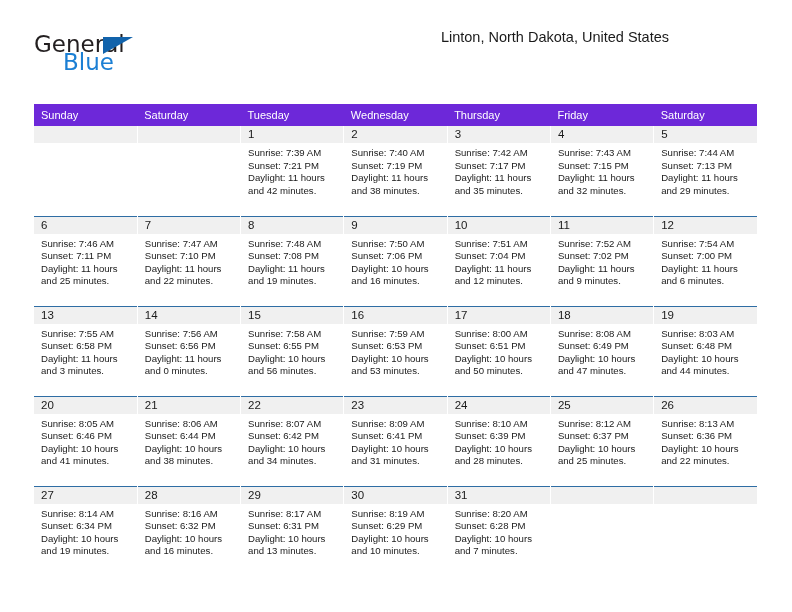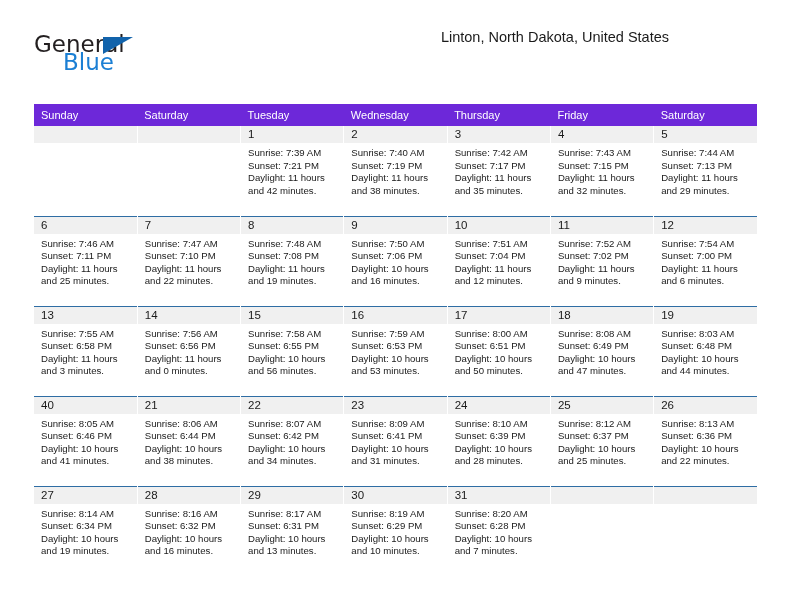--- a/index.html
+++ b/index.html
@@ -340,21 +340,21 @@
             <div class="cell-body">
               <div>Sunrise: 8:03 AM</div>
               <div>Sunset: 6:48 PM</div>
               <div class="daylight">Daylight: 10 hours and 44 minutes.</div>
             </div>
           </td>
       </tr>
 
       <tr>
         <td>
-            <span class="daynum">40</span>
+            <span class="daynum">20</span>
             <div class="cell-body">
               <div>Sunrise: 8:05 AM</div>
               <div>Sunset: 6:46 PM</div>
               <div class="daylight">Daylight: 10 hours and 41 minutes.</div>
             </div>
           </td>
         <td>
             <span class="daynum">21</span>
             <div class="cell-body">
               <div>Sunrise: 8:06 AM</div>

